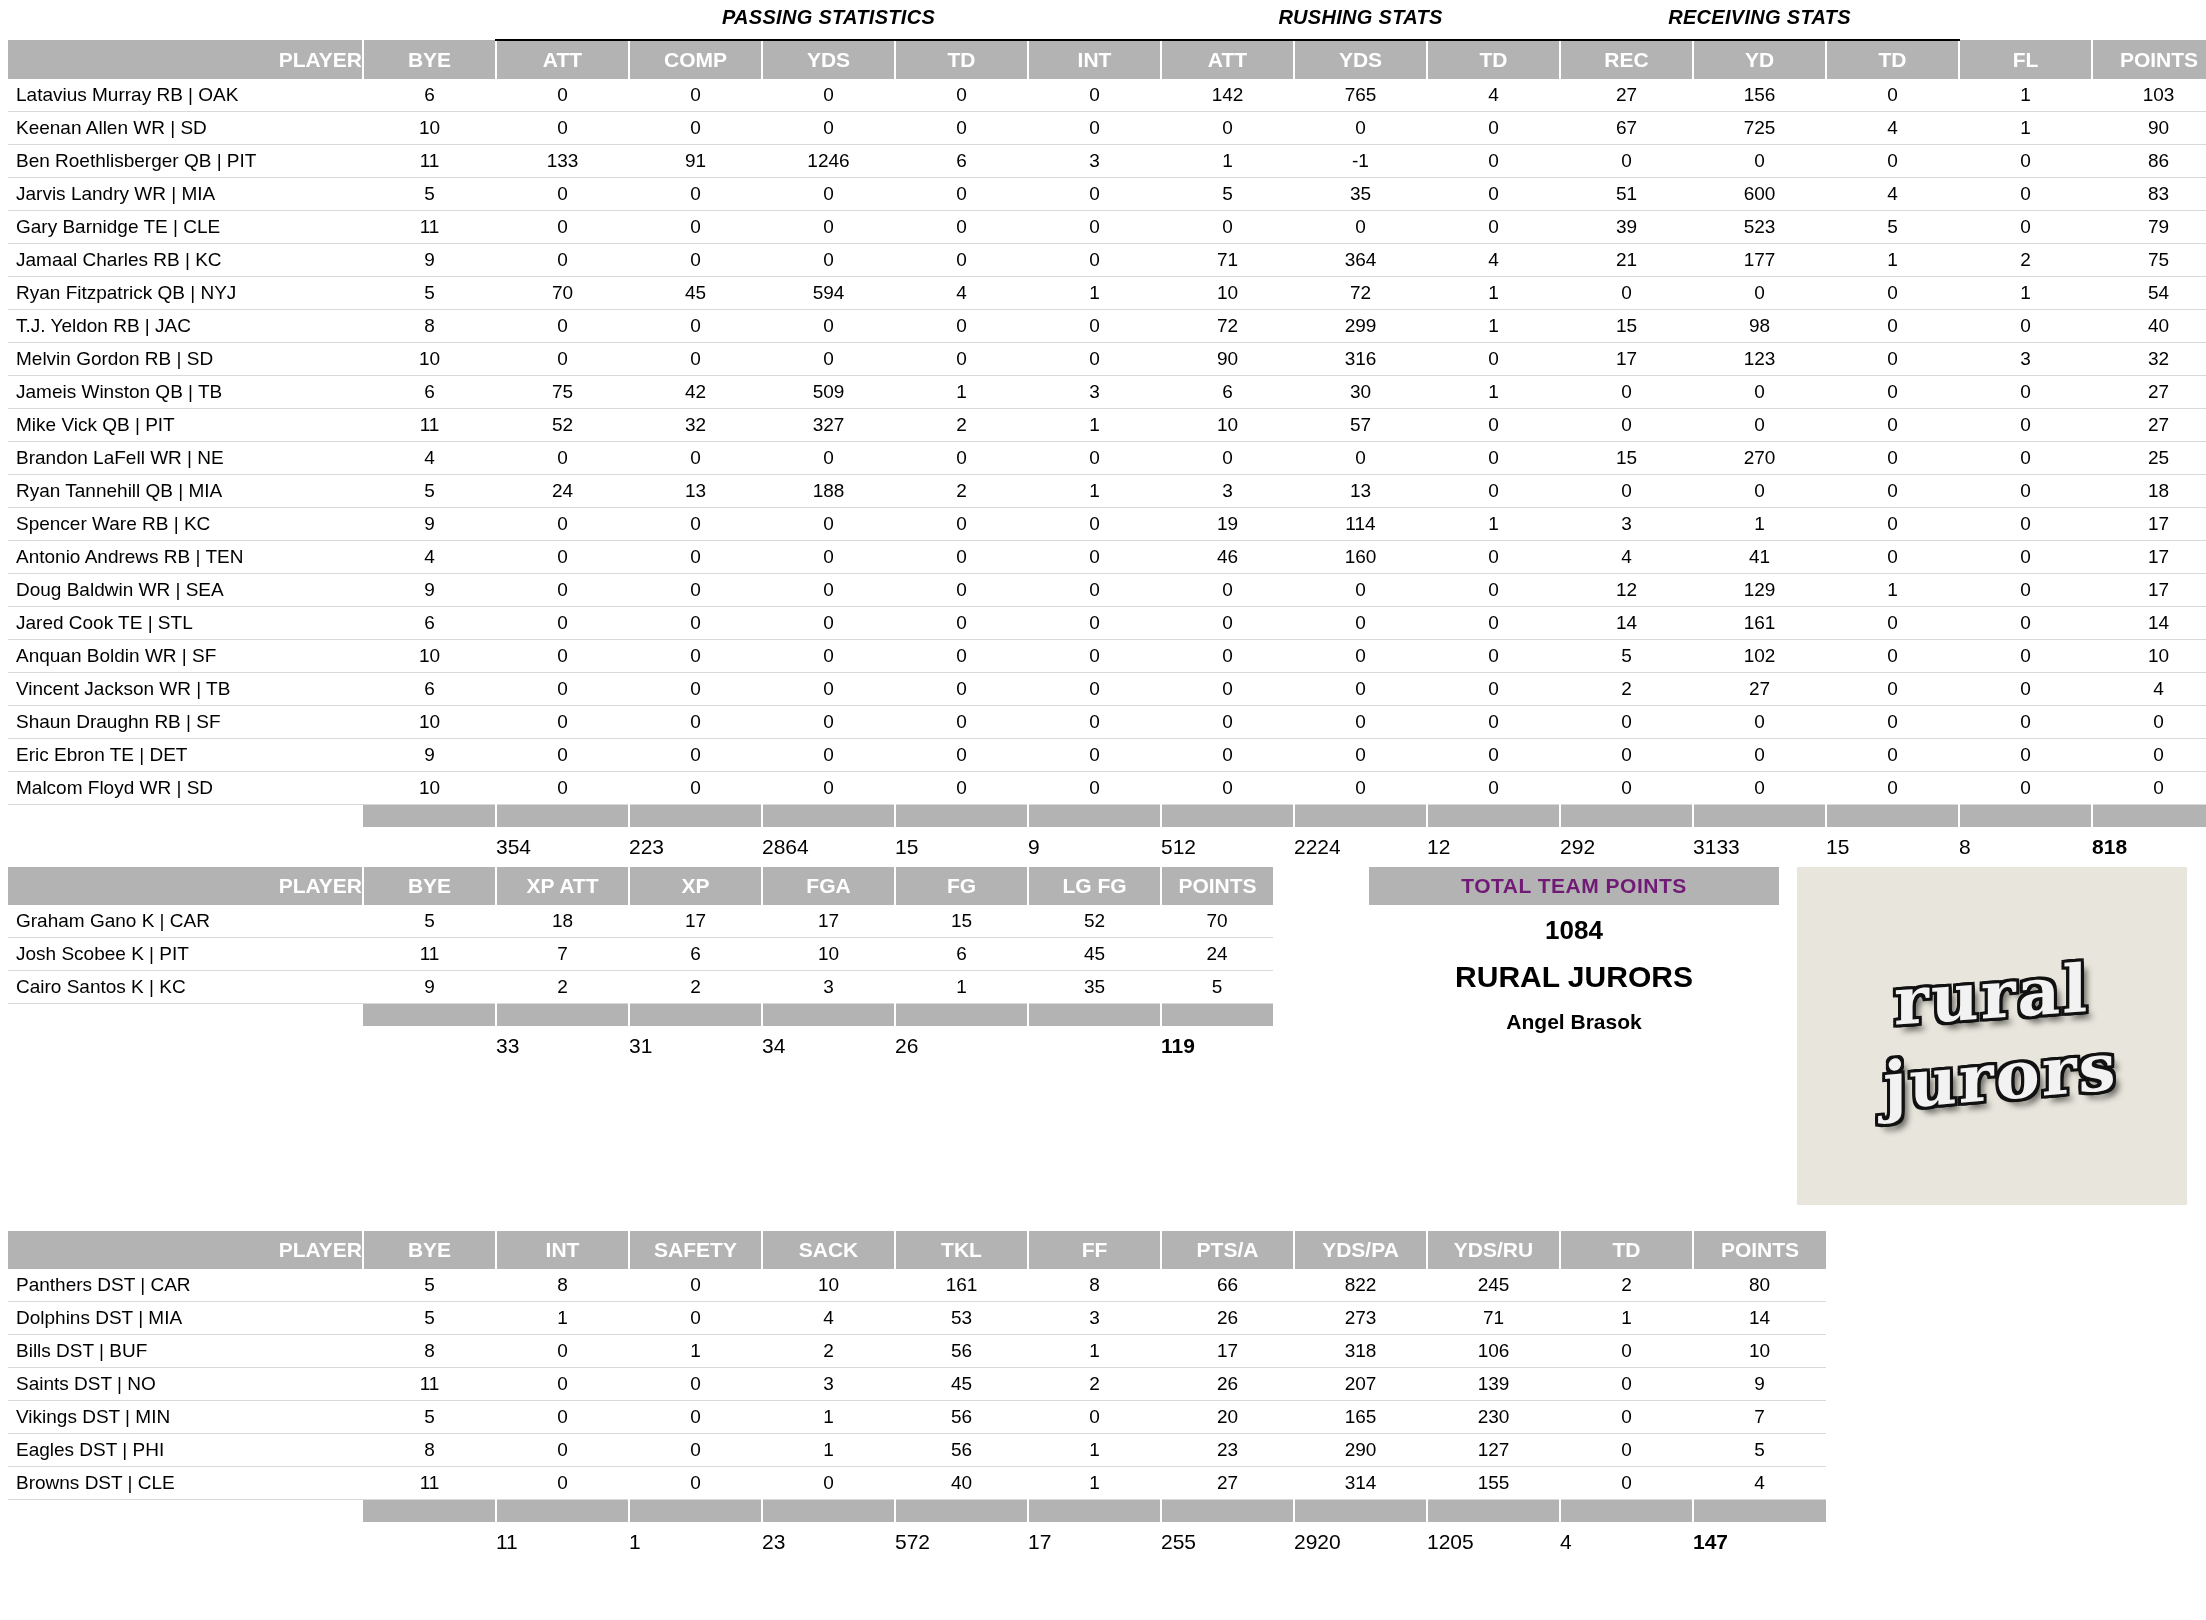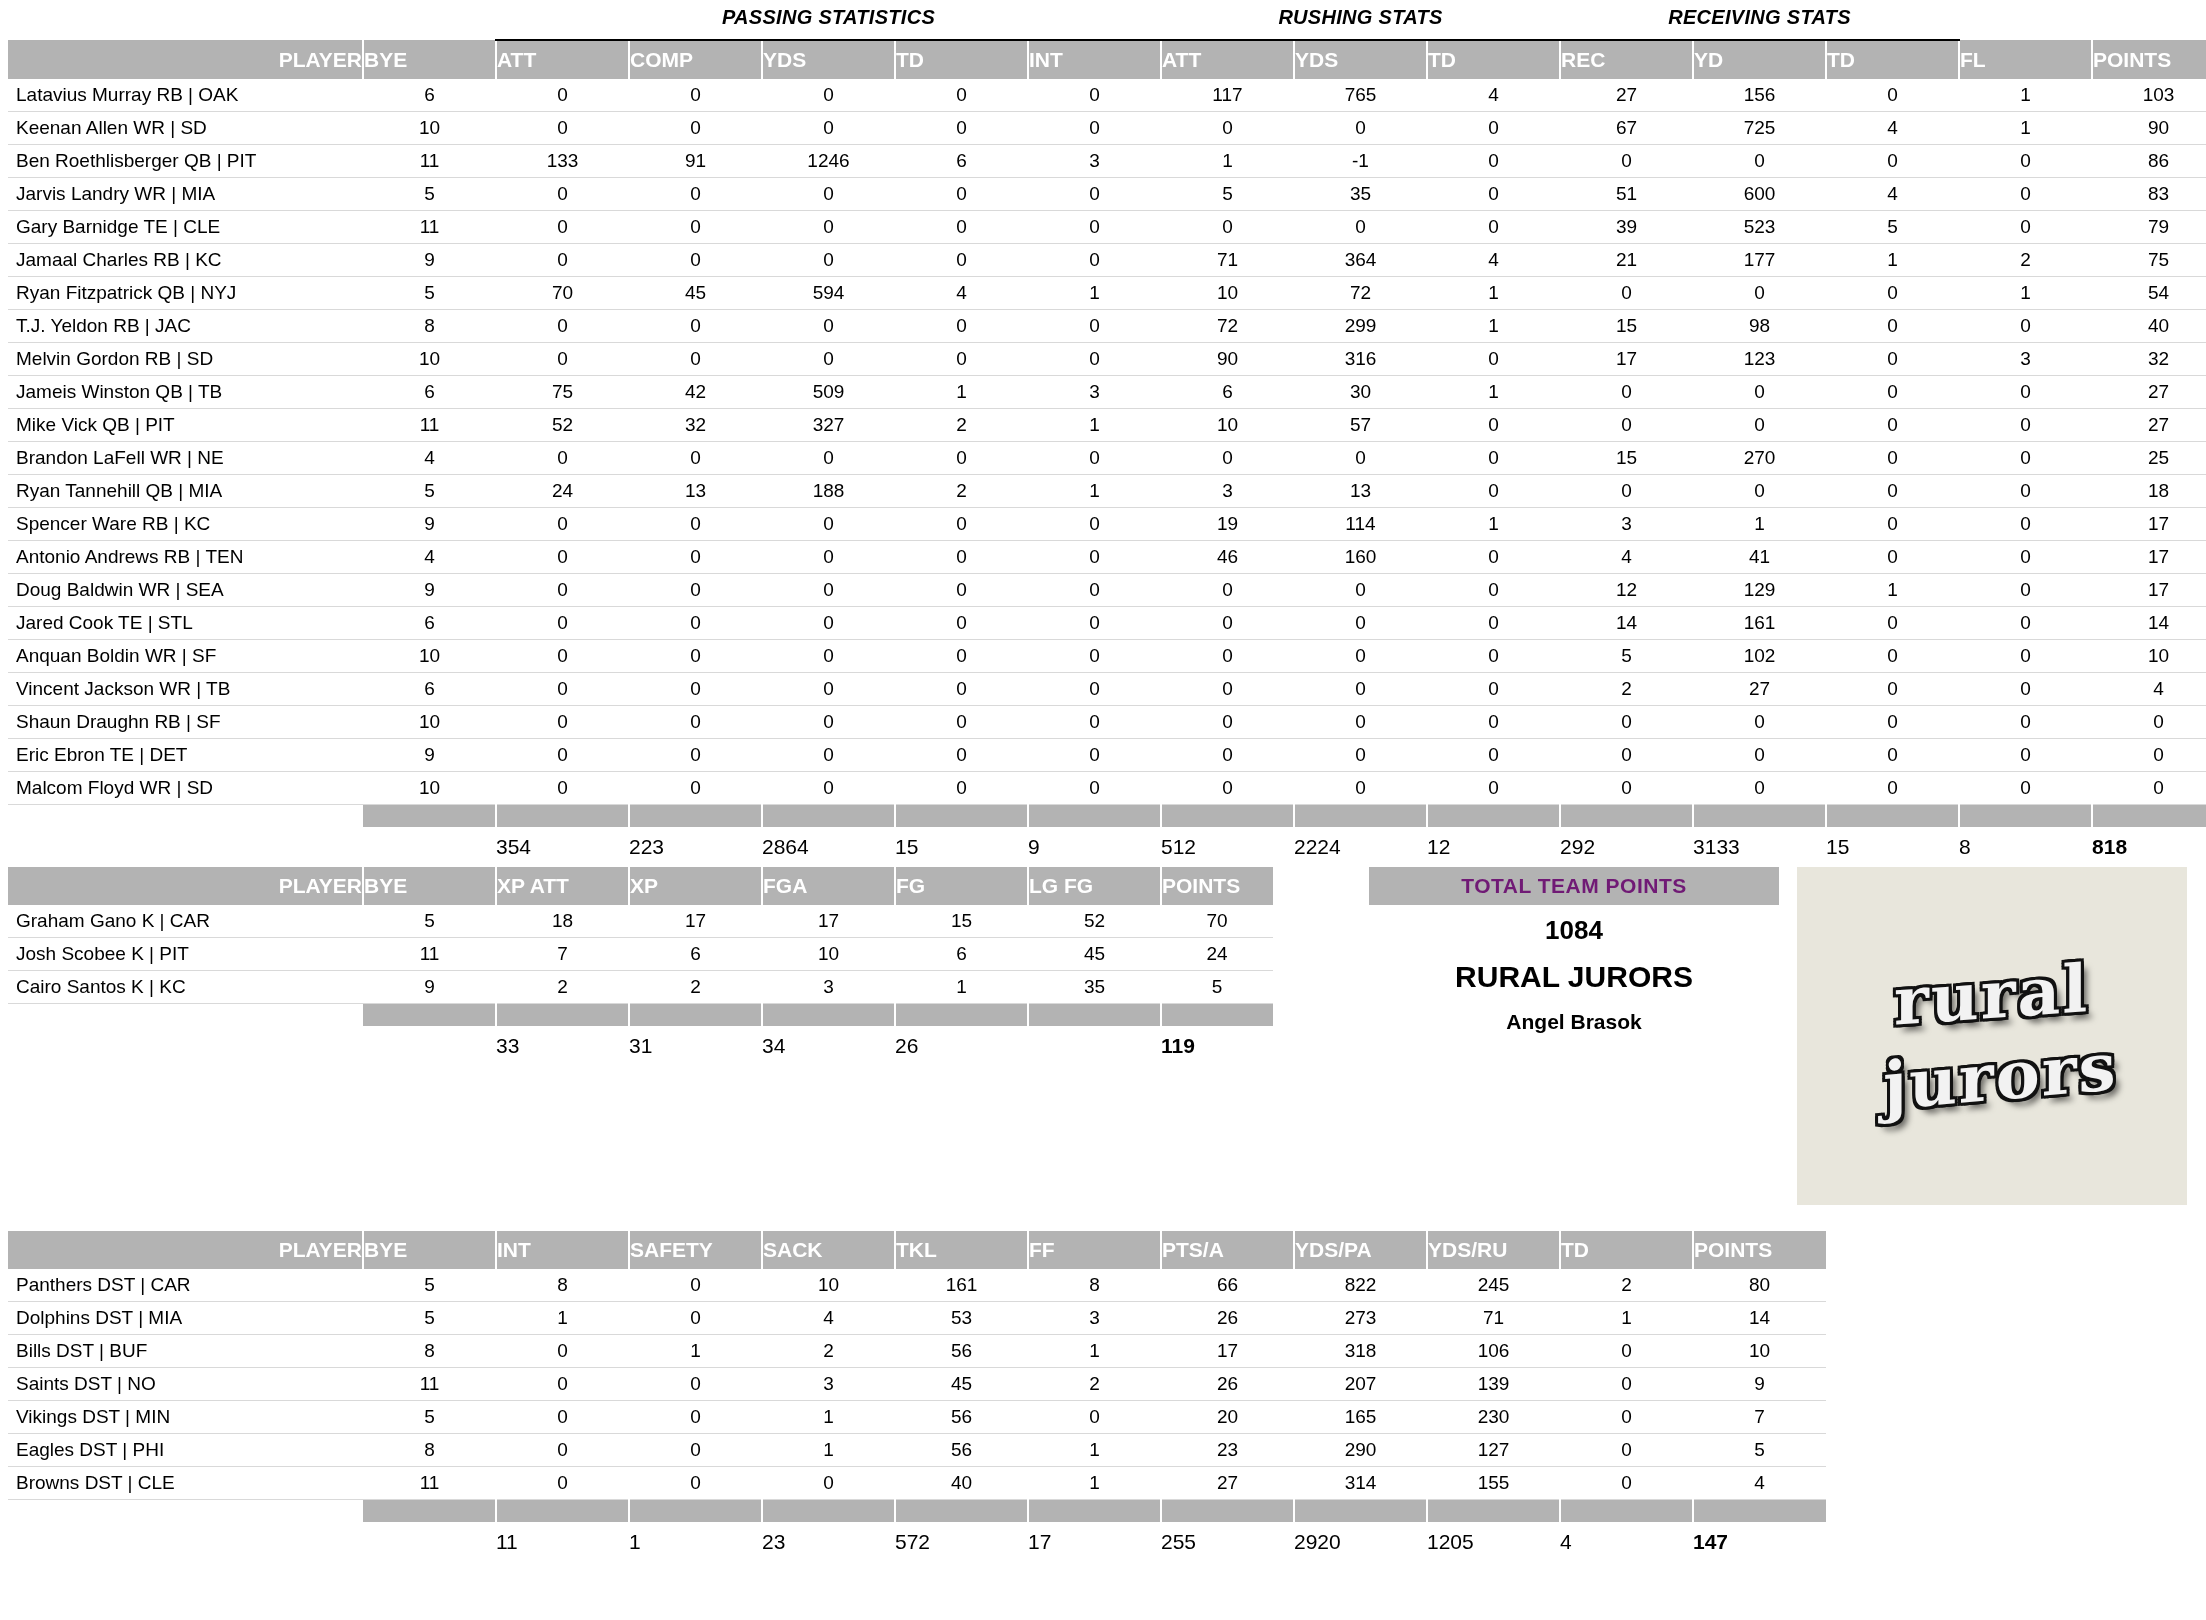--- a/index.html
+++ b/index.html
@@ -50,20 +50,21 @@
   }
   .grouphdr td.blank {
     border-bottom: none;
   }
 
   .colhdr td {
     background: #b3b3b3;
     color: #ffffff;
     font-weight: bold;
     font-size: 21px;
+    text-align: center;
     height: 38px;
     border-right: 2px solid #ffffff;
   }
   .colhdr td.left {
     text-align: right;
     padding-left: 8px;
   }
   .colhdr td.last { border-right: none; }
 
   tr.data td {
@@ -230,21 +231,21 @@
     </tr>
 
     <tr class="data">
           <td class="left">Latavius Murray RB | OAK</td>
           <td>6</td>
           <td>0</td>
           <td>0</td>
           <td>0</td>
           <td>0</td>
           <td>0</td>
-          <td>117</td>
+          <td>142</td>
           <td>765</td>
           <td>4</td>
           <td>27</td>
           <td>156</td>
           <td>0</td>
           <td>1</td>
           <td>103</td>
         </tr>
     <tr class="data">
           <td class="left">Keenan Allen WR | SD</td>

